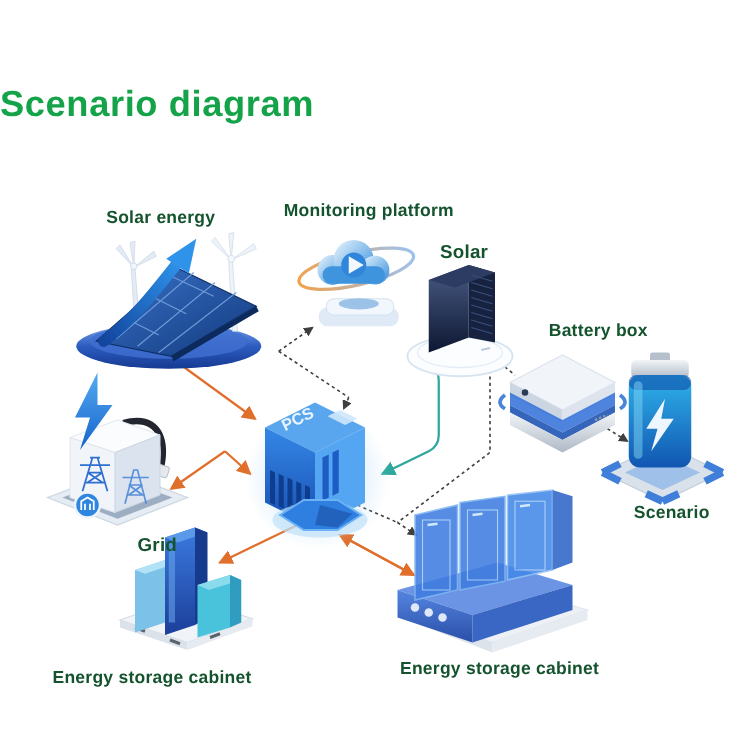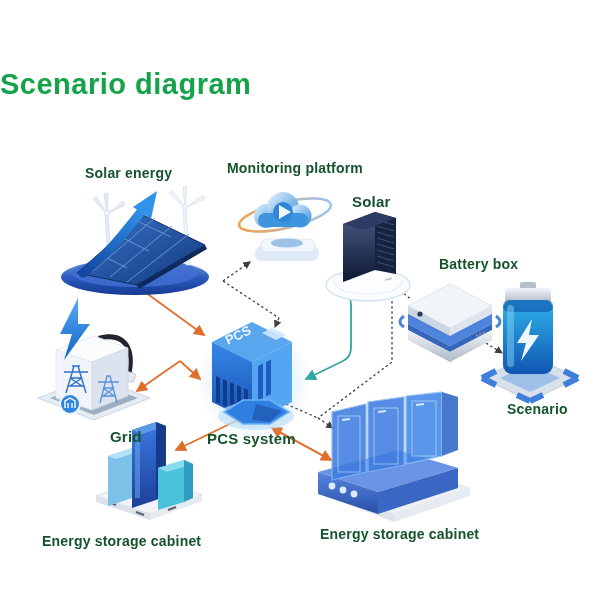--- a/index.html
+++ b/index.html
@@ -301,17 +301,16 @@
   </svg>
 
   <div id="title">Scenario diagram</div>
 
   <div class="lbl" style="left:85px;top:165px;">Solar energy</div>
   <div class="lbl" style="left:227px;top:160px;">Monitoring platform</div>
   <div class="lbl" style="left:352px;top:193px;font-size:15px;">Solar</div>
   <div class="lbl" style="left:439px;top:256px;">Battery box</div>
   <div class="lbl" style="left:507px;top:401px;">Scenario</div>
   <div class="lbl" style="left:62px;top:428px;font-size:15px;margin-left:48px;">Grid</div>
-  <div class="lbl" style="left:207px;top:430px;font-size:15px;">PCS system</div>
   <div class="lbl" style="left:42px;top:533px;">Energy storage cabinet</div>
   <div class="lbl" style="left:320px;top:526px;">Energy storage cabinet</div>
 
 </div>
 
 </body></html>

